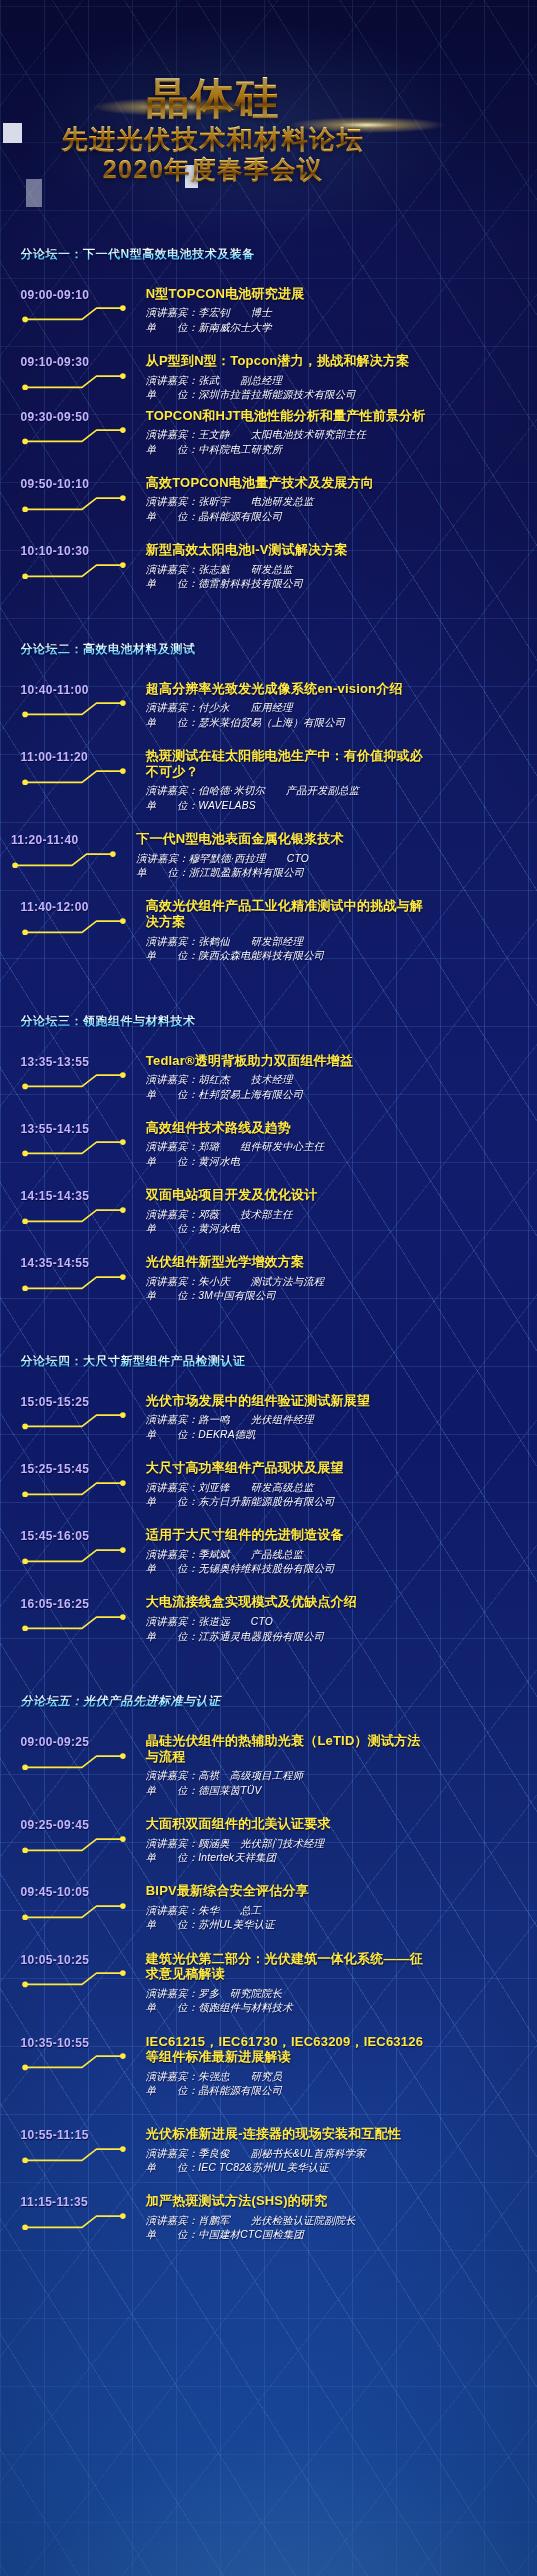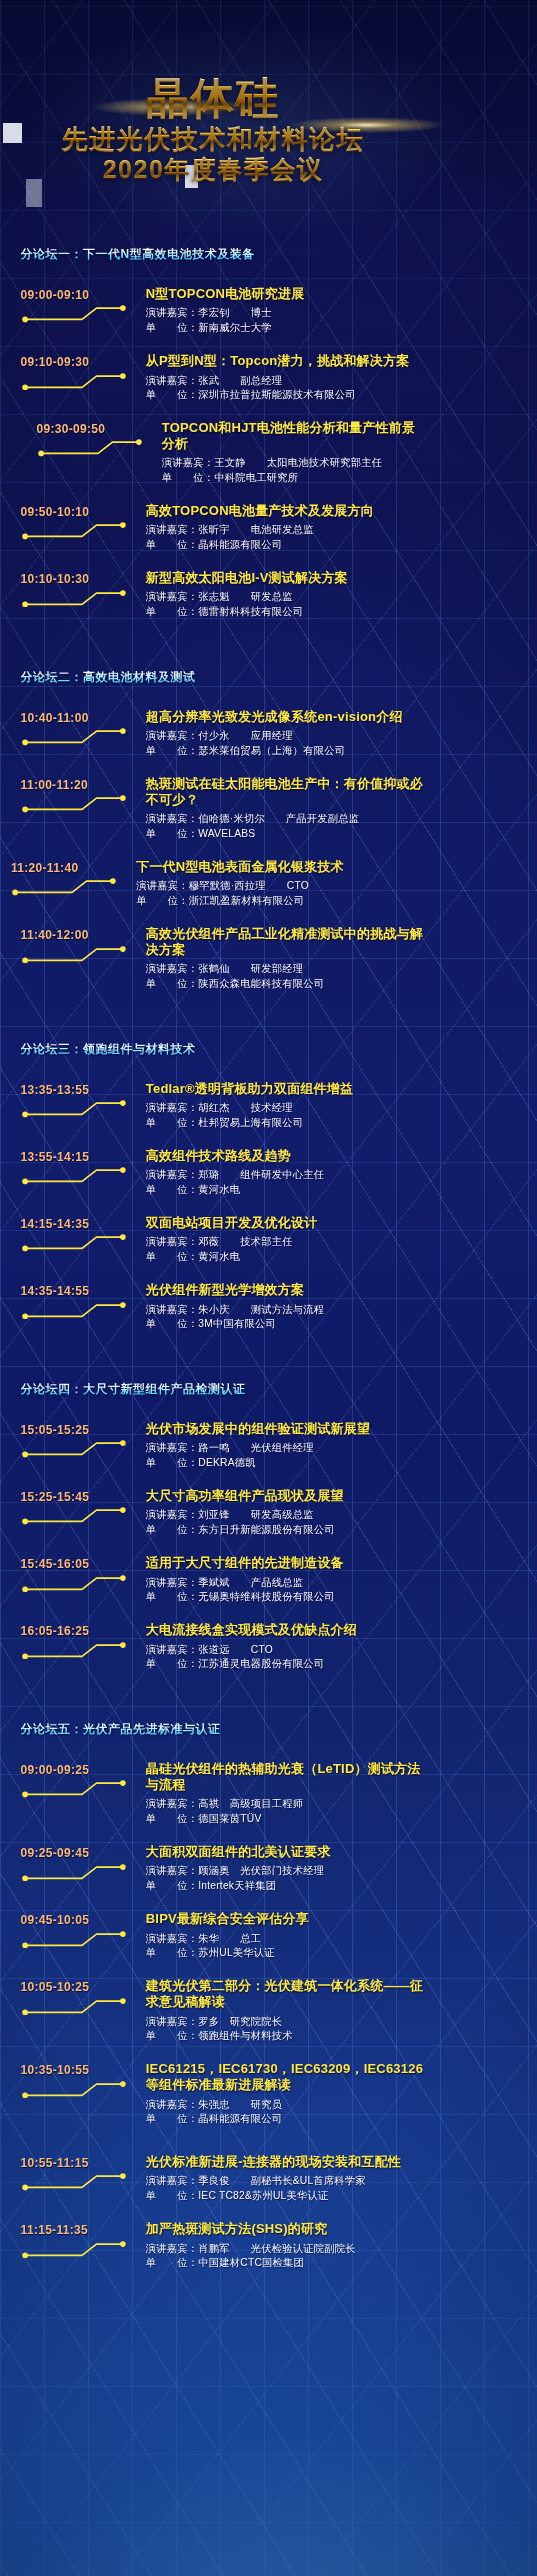--- a/index.html
+++ b/index.html
@@ -90,34 +90,34 @@
     -webkit-text-fill-color:transparent;
     filter:drop-shadow(1px 1.5px 1px rgba(0,0,40,.7));
   }
 
   
   .session { position:relative; margin:0 0 0 0; padding-left:20.6px; display:block; }
   .session-top { display:flex; align-items:flex-start; }
 
   .time {
     width:118px; flex:0 0 118px; position:relative;
-    color:#fdba74; font-size:12px; font-weight:bold; letter-spacing:0.3px;
+    color:#c4b5fd; font-size:12px; font-weight:bold; letter-spacing:0.3px;
     padding-top:2.1px;
     text-shadow:0.5px 1px 1px rgba(0,0,40,.8);
   }
   .connector { position:absolute; left:0; top:18.5px; width:106px; height:18.5px; }
 
   .sess-body { flex:1 1 auto; padding-left:7.2px; }
 
   .sess-title {
     color:#ffe93f; font-size:13px; font-weight:bold; line-height:1.22;
     letter-spacing:0.2px;
     text-shadow:0.5px 1px 1.5px rgba(0,0,40,.85);
   }
-  .sess-meta { margin-top:4.6px; }
+  .sess-meta { margin-top:4.6px;font-style:italic; }
   .meta-line {
     color:#ffffff; font-size:10.3px; line-height:1.42; letter-spacing:0.2px;
     text-shadow:0.5px 0.5px 1px rgba(0,0,50,.8);
     white-space:pre;
   }
 </style>
 </head>
 <body>
 
 <div class="bg-layer grid-v"></div>
@@ -152,37 +152,37 @@
             </svg></div>
           <div class="sess-body">
             <div class="sess-title">N型TOPCON电池研究进展</div>
             <div class="sess-meta">
               <div class="meta-line">演讲嘉宾：李宏钊　　博士</div>
               <div class="meta-line">单　　位：新南威尔士大学</div>
             </div>
           </div>
         </div>
       </div>
-      <div class="session" style="margin-bottom: 17px;">
+      <div class="session" style="margin-bottom: 5px;">
         <div class="session-top">
           <div class="time">09:10-09:30<svg class="connector" viewBox="0 0 205 36" preserveAspectRatio="none" aria-hidden="true">
               <polyline points="8,30 118,30 146,8 196,8" fill="none" stroke="#ffe93f" stroke-width="3.2" stroke-linejoin="round" stroke-linecap="round"></polyline>
               <circle cx="8" cy="30" r="5.5" fill="#ffe93f"></circle>
               <circle cx="197" cy="8" r="5.5" fill="#ffe93f"></circle>
             </svg></div>
           <div class="sess-body">
             <div class="sess-title">从P型到N型：Topcon潜力，挑战和解决方案</div>
             <div class="sess-meta">
               <div class="meta-line">演讲嘉宾：张武　　副总经理</div>
               <div class="meta-line">单　　位：深圳市拉普拉斯能源技术有限公司</div>
             </div>
           </div>
         </div>
       </div>
-      <div class="session" style="margin-bottom: 17.5px; margin-left: 16px;">
+      <div class="session" style="margin-bottom: 17.5px;">
         <div class="session-top">
           <div class="time">09:30-09:50<svg class="connector" viewBox="0 0 205 36" preserveAspectRatio="none" aria-hidden="true">
               <polyline points="8,30 118,30 146,8 196,8" fill="none" stroke="#ffe93f" stroke-width="3.2" stroke-linejoin="round" stroke-linecap="round"></polyline>
               <circle cx="8" cy="30" r="5.5" fill="#ffe93f"></circle>
               <circle cx="197" cy="8" r="5.5" fill="#ffe93f"></circle>
             </svg></div>
           <div class="sess-body">
             <div class="sess-title">TOPCON和HJT电池性能分析和量产性前景分析</div>
             <div class="sess-meta">
               <div class="meta-line">演讲嘉宾：王文静　　太阳电池技术研究部主任</div>
@@ -411,21 +411,21 @@
             </svg></div>
           <div class="sess-body">
             <div class="sess-title">大电流接线盒实现模式及优缺点介绍</div>
             <div class="sess-meta">
               <div class="meta-line">演讲嘉宾：张道远　　CTO</div>
               <div class="meta-line">单　　位：江苏通灵电器股份有限公司</div>
             </div>
           </div>
         </div>
       </div>
-      <div class="forum-head" style="margin-top: 49px; margin-bottom: 23px;">分论坛五：光伏产品先进标准与认证</div>
+      <div class="forum-head" style="margin-top: 49px; margin-bottom: 23px; font-style: italic;">分论坛五：光伏产品先进标准与认证</div>
       <div class="session" style="margin-bottom: 17.5px;">
         <div class="session-top">
           <div class="time">09:00-09:25<svg class="connector" viewBox="0 0 205 36" preserveAspectRatio="none" aria-hidden="true">
               <polyline points="8,30 118,30 146,8 196,8" fill="none" stroke="#ffe93f" stroke-width="3.2" stroke-linejoin="round" stroke-linecap="round"></polyline>
               <circle cx="8" cy="30" r="5.5" fill="#ffe93f"></circle>
               <circle cx="197" cy="8" r="5.5" fill="#ffe93f"></circle>
             </svg></div>
           <div class="sess-body">
             <div class="sess-title">晶硅光伏组件的热辅助光衰（LeTID）测试方法与流程</div>
             <div class="sess-meta">

